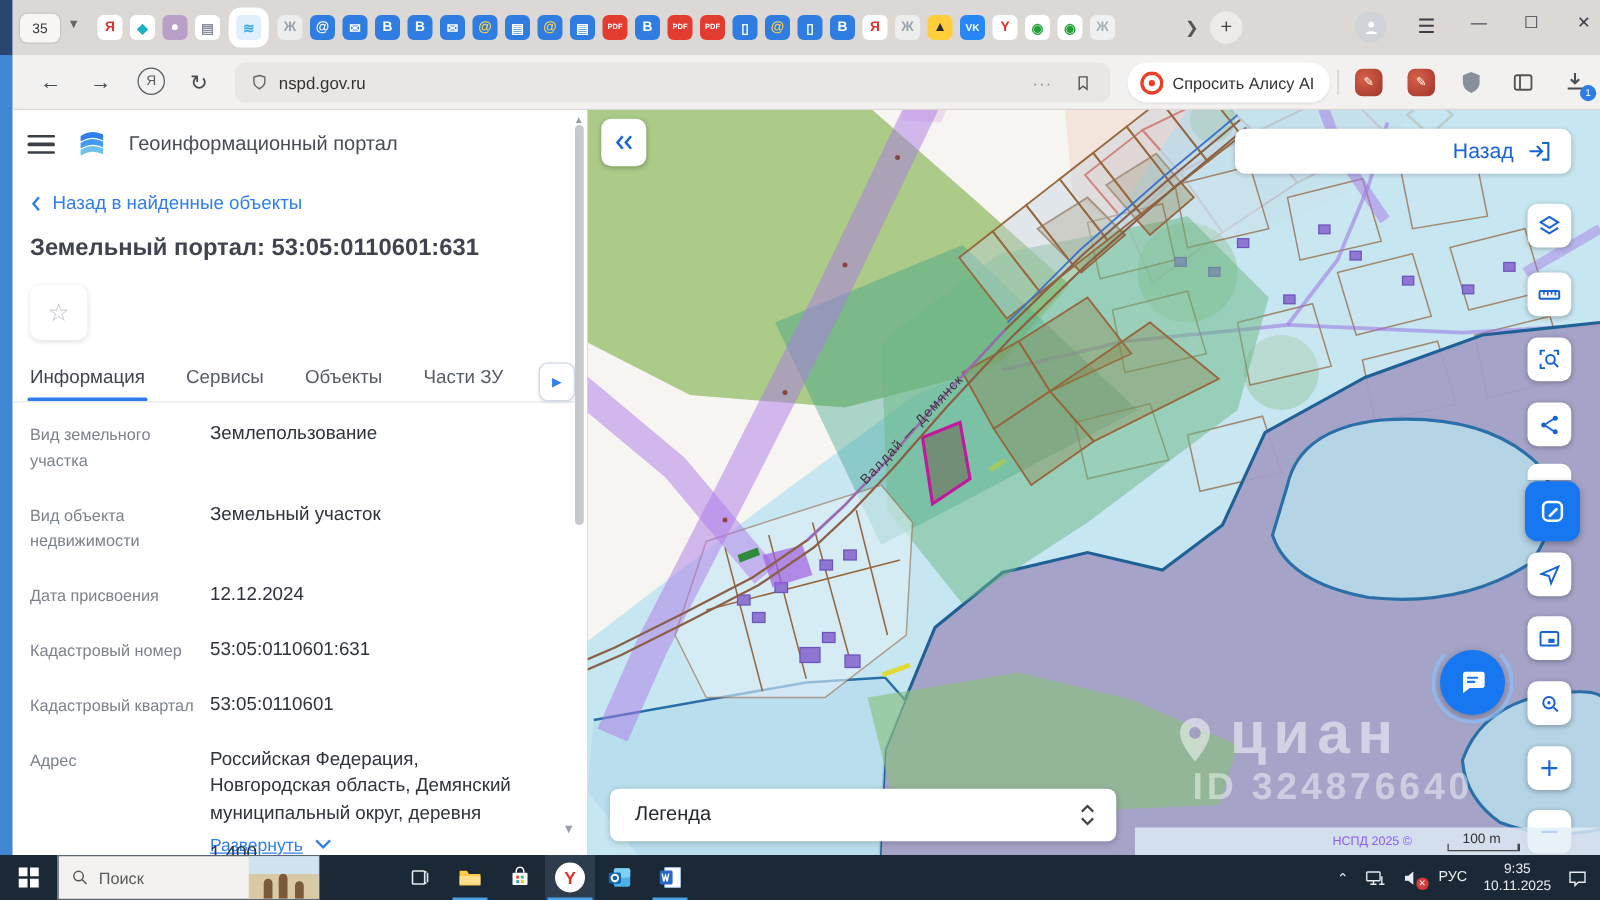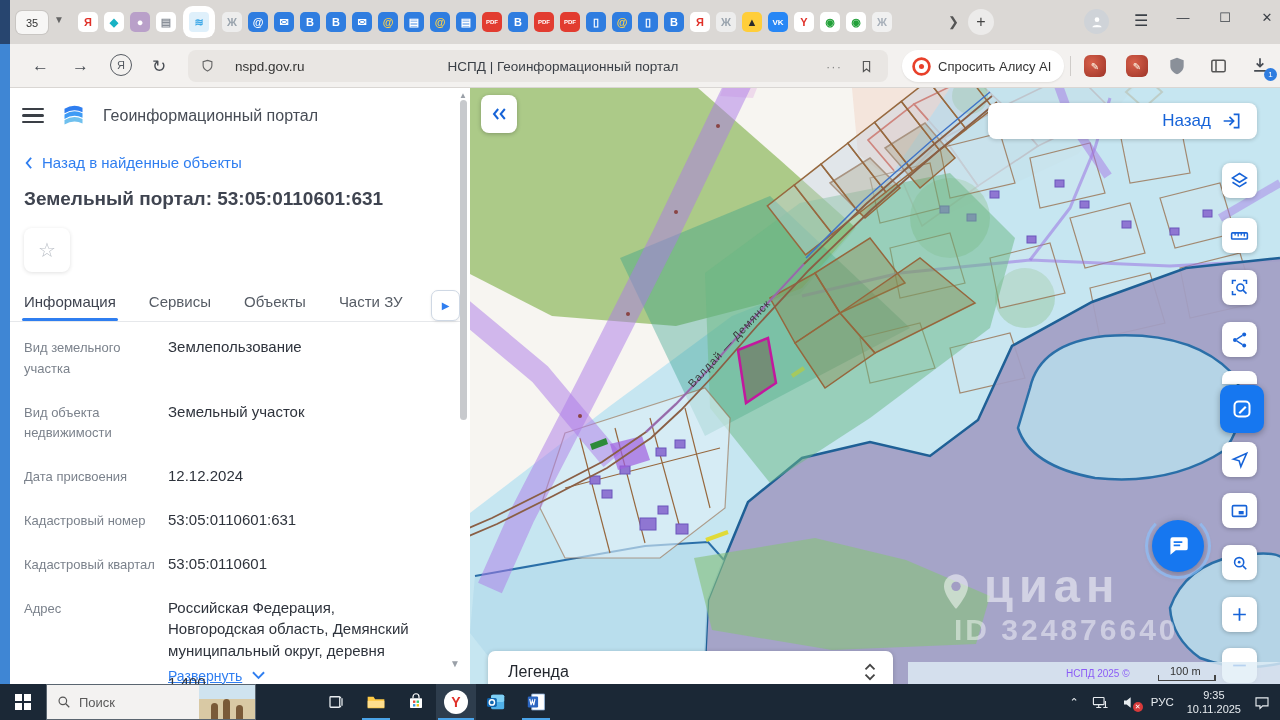--- a/index.html
+++ b/index.html
@@ -35,21 +35,21 @@
   #addrbar { left:10px; top:44px; right:0; height:44px; background:#f3f1ef;
     border-bottom:1px solid #d9d6d3; }
   .navico { top:12px; font-size:17px; color:#474c53; }
   #ya-page-btn { left:100px; top:10px; width:22px; height:22px; border:1.6px solid #565b62;
     border-radius:50%; font-size:11px; color:#565b62; display:flex; align-items:center;
     justify-content:center; }
   #url-pill { left:178px; top:6px; width:700px; height:32px; background:#e9e6e3;
     border-radius:8px; display:flex; align-items:center; padding:0 12px; }
   #page-title-center { position:absolute; left:210px; width:330px; text-align:center;
     font-size:13.5px; color:#3a3f46; }
-  #domain-text { font-size:13.5px; color:#333; margin-left:20px;text-align:right; }
+  #domain-text { font-size:13.5px; color:#333; margin-left:8px;text-align:right; }
   #url-dots { position:absolute; right:46px; color:#888; font-size:13px; letter-spacing:1px; }
   #alice-btn { left:892px; top:6px; height:32px; width:162px; background:#fff;
     border-radius:16px; display:flex; align-items:center; padding:0 10px; gap:7px;
     box-shadow:0 1px 2px rgba(0,0,0,.08); }
   #alice-label { font-size:13px; color:#333; }
   #ext-divider { left:1060px; top:12px; width:1px; height:20px; background:#cfccc9; }
   .ext-red { top:11px; width:22px; height:22px; border-radius:6px;
     background:radial-gradient(circle at 35% 35%, #d8604a, #9d3428); color:#ffe;
     font-size:10px; display:flex; align-items:center; justify-content:center; }
   #dl-badge { position:absolute; right:-5px; bottom:-4px; width:13px; height:13px;
@@ -110,21 +110,21 @@
   #hidden-btn-sliver { left:752px; top:283px; width:35px; height:13px; background:#fff;
     border-radius:8px 8px 0 0; box-shadow:0 1px 3px rgba(0,0,0,.2); }
   #chat-fab { left:682px; top:432px; width:52px; height:52px; border-radius:50%;
     background:#1677f0; display:flex; align-items:center; justify-content:center;
     box-shadow:0 2px 8px rgba(0,0,0,.3); }
   #chat-fab::before { content:""; position:absolute; left:-7px; top:-7px; width:60px;
     height:60px; border-radius:50%; border:3px solid rgba(140,195,255,.65);
     border-top-color:transparent; }
   #legend-bar { left:18px; top:543px; width:405px; height:42px; background:#fff;
     border-radius:7px; box-shadow:0 1px 5px rgba(0,0,0,.2); display:flex;
-    align-items:center; justify-content:space-between; padding:0 16px 0 20px;margin-top:20px; }
+    align-items:center; justify-content:space-between; padding:0 16px 0 20px; }
   #legend-label { font-size:16px; color:#23272e; }
   #watermark { left:470px; top:470px; color:rgba(255,255,255,.5); pointer-events:none; }
   #wm-row { display:flex; align-items:flex-end; gap:12px; }
   #wm-text { font-size:47px; font-weight:bold; letter-spacing:6px; }
   #wm-id { font-size:30px; font-weight:bold; padding-left:14px; letter-spacing:3px;
     color:rgba(255,255,255,.45); }
   #attr-strip { left:438px; top:574px; width:372px; height:22px;
     background:rgba(224,237,246,.8); display:flex; align-items:center; }
   #attr-text { font-size:10px; color:#8b5cf6; margin-left:158px; }
   #scalebar { margin-left:28px; width:58px; position:relative; height:16px;
@@ -219,21 +219,20 @@
   <div class="abs" id="addrbar">
     <div class="abs navico" style="left:22px">←</div>
     <div class="abs navico" style="left:62px">→</div>
     <div class="abs" id="ya-page-btn">Я</div>
     <div class="abs navico" style="left:142px">↻</div>
     <div class="abs" id="url-pill">
       <svg width="15" height="16" viewBox="0 0 24 24">
           <path d="M12 3l7 2v6c0 4-3 7-7 9-4-2-7-5-7-9V5z" fill="none" stroke="#666" stroke-width="1.8"></path>
         </svg>
       <span id="domain-text">nspd.gov.ru</span>
-      <span class="abs" id="page-title-center">НСПД | Геоинформационный портал</span>
       <span class="abs" id="url-dots">···</span>
       <svg class="abs" style="right:14px" width="15" height="17" viewBox="0 0 24 24">
           <path d="M7 4h10v16l-5-4-5 4z" fill="none" stroke="#555" stroke-width="1.8"></path>
         </svg>
     </div>
     <div class="abs" id="alice-btn">
       <svg width="19" height="19" viewBox="0 0 24 24">
           <circle cx="12" cy="12" r="10" fill="#fff" stroke="#e8402a" stroke-width="3.4"></circle>
           <circle cx="12" cy="12" r="3.2" fill="#e8402a"></circle>
         </svg>

